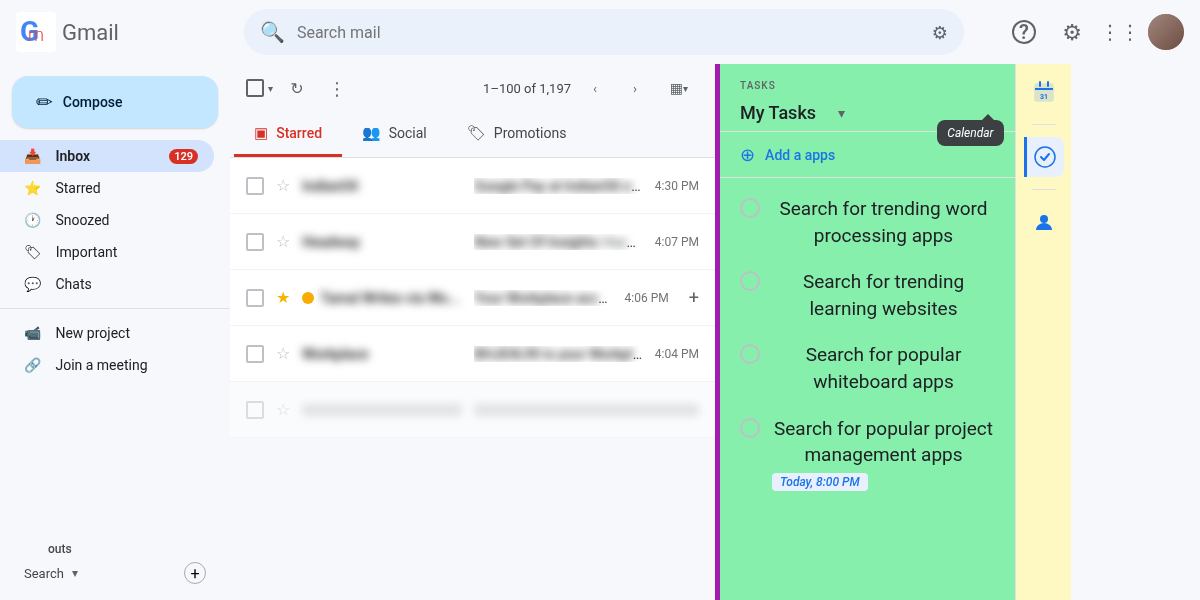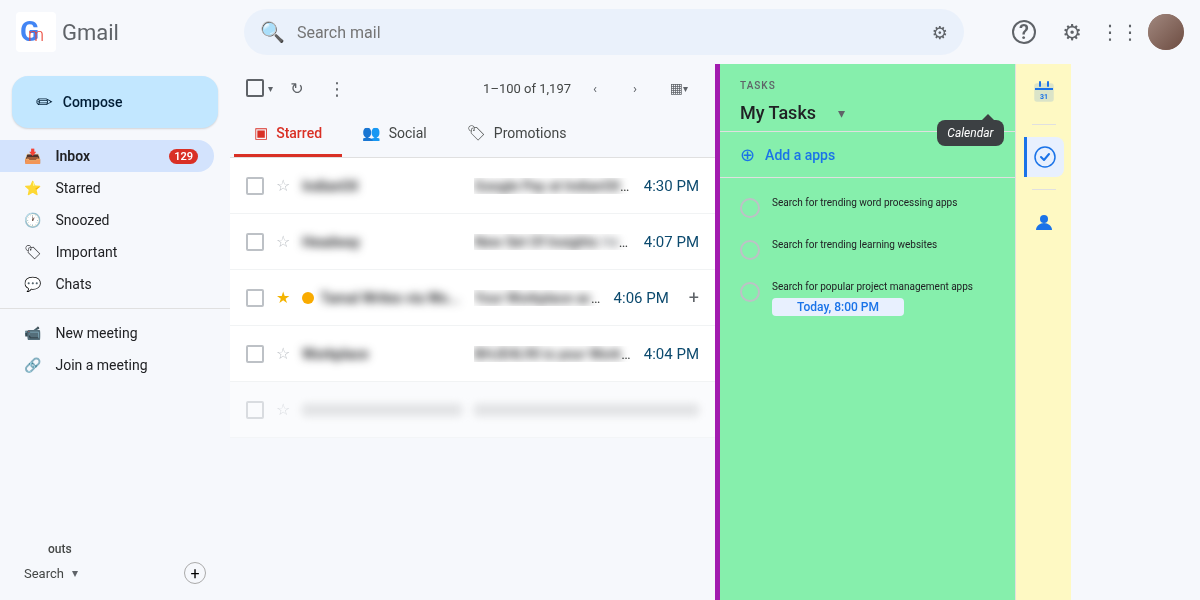--- a/index.html
+++ b/index.html
@@ -85,21 +85,21 @@
       background: white; border-bottom: 1px solid #f1f3f4; cursor: pointer;
       min-height: 56px; position: relative;
     }
     .email-check { width: 18px; height: 18px; border: 2px solid #bdc1c6; border-radius: 2px; flex-shrink: 0; }
     .email-star { font-size: 16px; color: #bdc1c6; flex-shrink: 0; cursor: pointer; }
     .email-star.gold { color: #f4b400; }
     .email-sender { font-size: 14px; font-weight: 600; color: #202124; width: 160px; flex-shrink: 0; white-space: nowrap; overflow: hidden; text-overflow: ellipsis; }
     .email-content { flex: 1; font-size: 14px; color: #444746; white-space: nowrap; overflow: hidden; text-overflow: ellipsis; }
     .email-subject { color: #202124; font-weight: 500; }
     .email-snippet { color: #5f6368; }
-    .email-time { font-size: 15px; color: #0c4a6e; margin-left: auto; white-space: nowrap; flex-shrink: 0; }
+    .email-time { font-size: 12px; color: #737373; margin-left: auto; white-space: nowrap; flex-shrink: 0; }
     .blurred { filter: blur(4px); }
 
     
     .right-panel {
       width: 300px; background: #86efac; border-left: 5px solid #a21caf;
       display: flex; flex-direction: column; flex-shrink: 0;
     }
     .right-panel-icons {
       width: 56px; background: #fef9c3; border-left: 1px solid #e0e0e0;
       display: flex; flex-direction: column; align-items: center; padding: 8px 0; gap: 8px; flex-shrink: 0;
@@ -128,24 +128,24 @@
       border-bottom: 1px solid #e0e0e0;
     }
     .task-list { padding: 8px 0; flex: 1; }
     .task-item {
       display: flex; align-items: flex-start; padding: 10px 20px; gap: 12px; cursor: pointer;
     }
     .task-radio {
       width: 20px; height: 20px; border-radius: 50%; border: 2px solid #bdc1c6;
       flex-shrink: 0; margin-top: 2px;
     }
-    .task-text { font-size: 10px; color: #202124; line-height: 1.4; text-align: center; }
+    .task-text { font-size: 19px; color: #202124; line-height: 1.4; text-align: center; }
     .task-due {
-      display: inline-block; margin-top: 4px; padding: 2px 25px;
-      background: #e8f0fe; color: #1a73e8; border-radius: 4px; font-size: 12px; font-weight: 500;
+      display: inline-block; margin-top: 4px; padding: 2px 8px;
+      background: #e8f0fe; color: #1a73e8; border-radius: 4px; font-size: 12px; font-weight: 500; font-style: italic;
     }
 
     
     .calendar-tooltip {
       position: absolute; background: #3c4043; color: white; border-radius: 8px;
       padding: 6px 10px; font-size: 12px; white-space: nowrap; z-index: 100;
       top: 48px; right: 60px; font-style: italic;
     }
     .calendar-tooltip::after {
       content: ''; position: absolute; top: -6px; right: 10px;
@@ -222,21 +222,21 @@
       <span>Important</span>
     </div>
     <div class="nav-item">
       <span>💬</span>
       <span>Chats</span>
     </div>
 
     <div style="margin-top:8px;border-top:1px solid #e0e0e0;padding-top:8px;">
       <div class="nav-item">
         <span>📹</span>
-        <span>New meeting</span>
+        <span>New project</span>
       </div>
       <div class="nav-item">
         <span>🔗</span>
         <span>Join a meeting</span>
       </div>
     </div>
 
     <div style="margin-top:auto;padding:8px 0 4px 24px;">
       <div class="nav-section-label">outs</div>
       <div style="display:flex;align-items:center;gap:8px;padding:4px 0 4px 0;">
@@ -366,20 +366,24 @@
           <div class="task-item">
             <div class="task-radio"></div>
             <div class="task-text">Search for trending word processing apps</div>
           </div>
           <div class="task-item">
             <div class="task-radio"></div>
             <div class="task-text">Search for trending learning websites</div>
           </div>
           <div class="task-item">
             <div class="task-radio"></div>
+            <div class="task-text">Search for popular whiteboard apps</div>
+          </div>
+          <div class="task-item">
+            <div class="task-radio"></div>
             <div>
               <div class="task-text">Search for popular project management apps</div>
               <span class="task-due">Today, 8:00 PM</span>
             </div>
           </div>
         </div>
       </div>
     </div>
 
     <div class="right-panel-icons">

